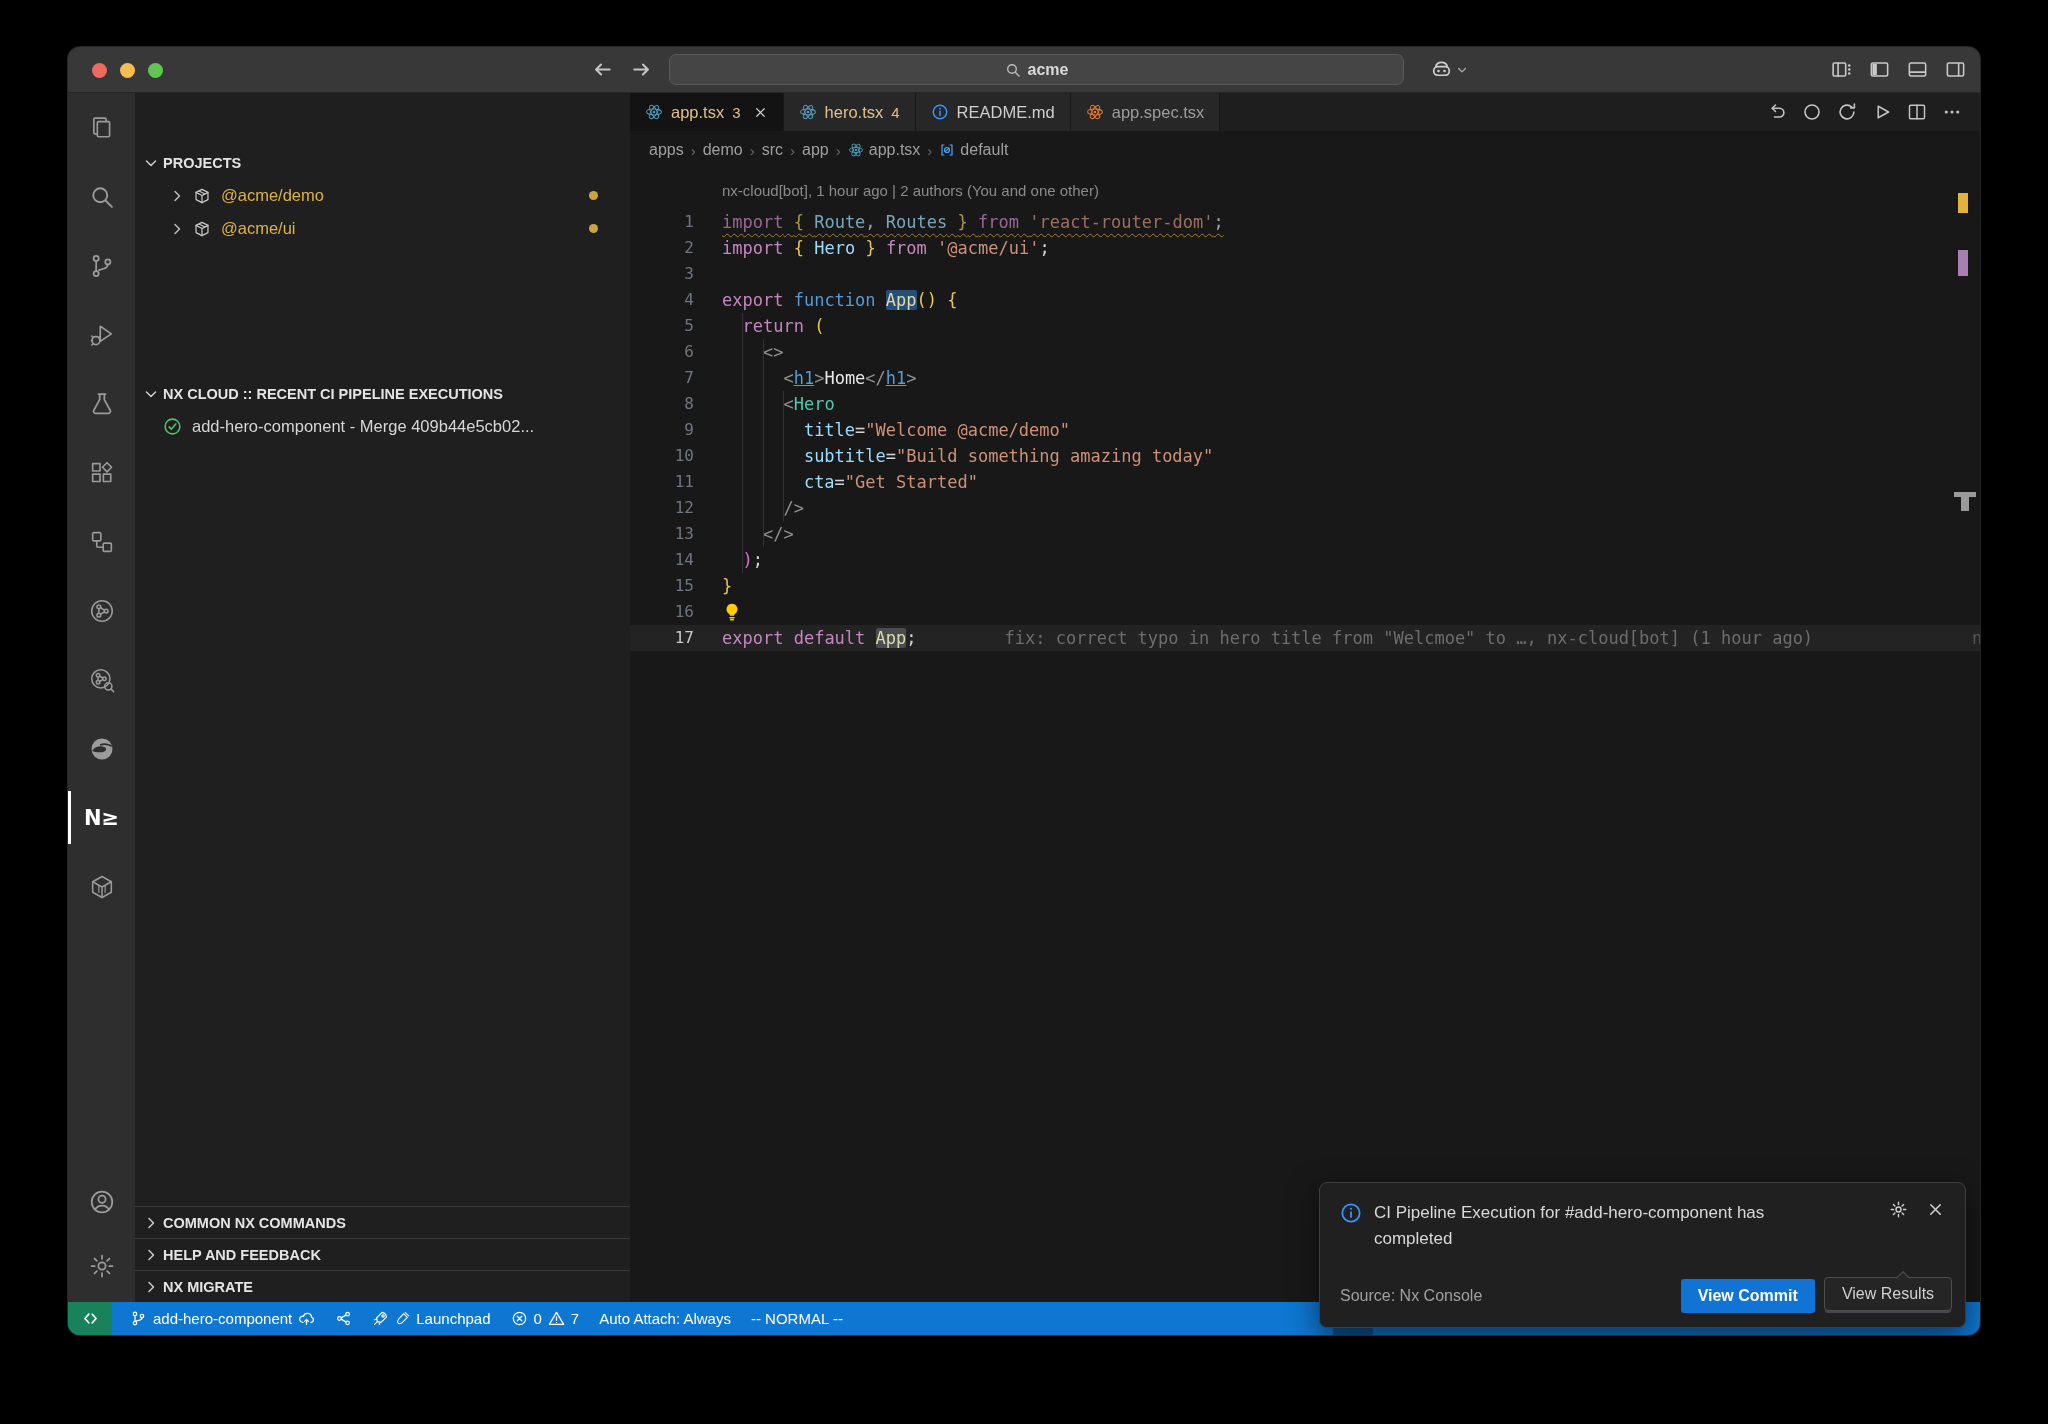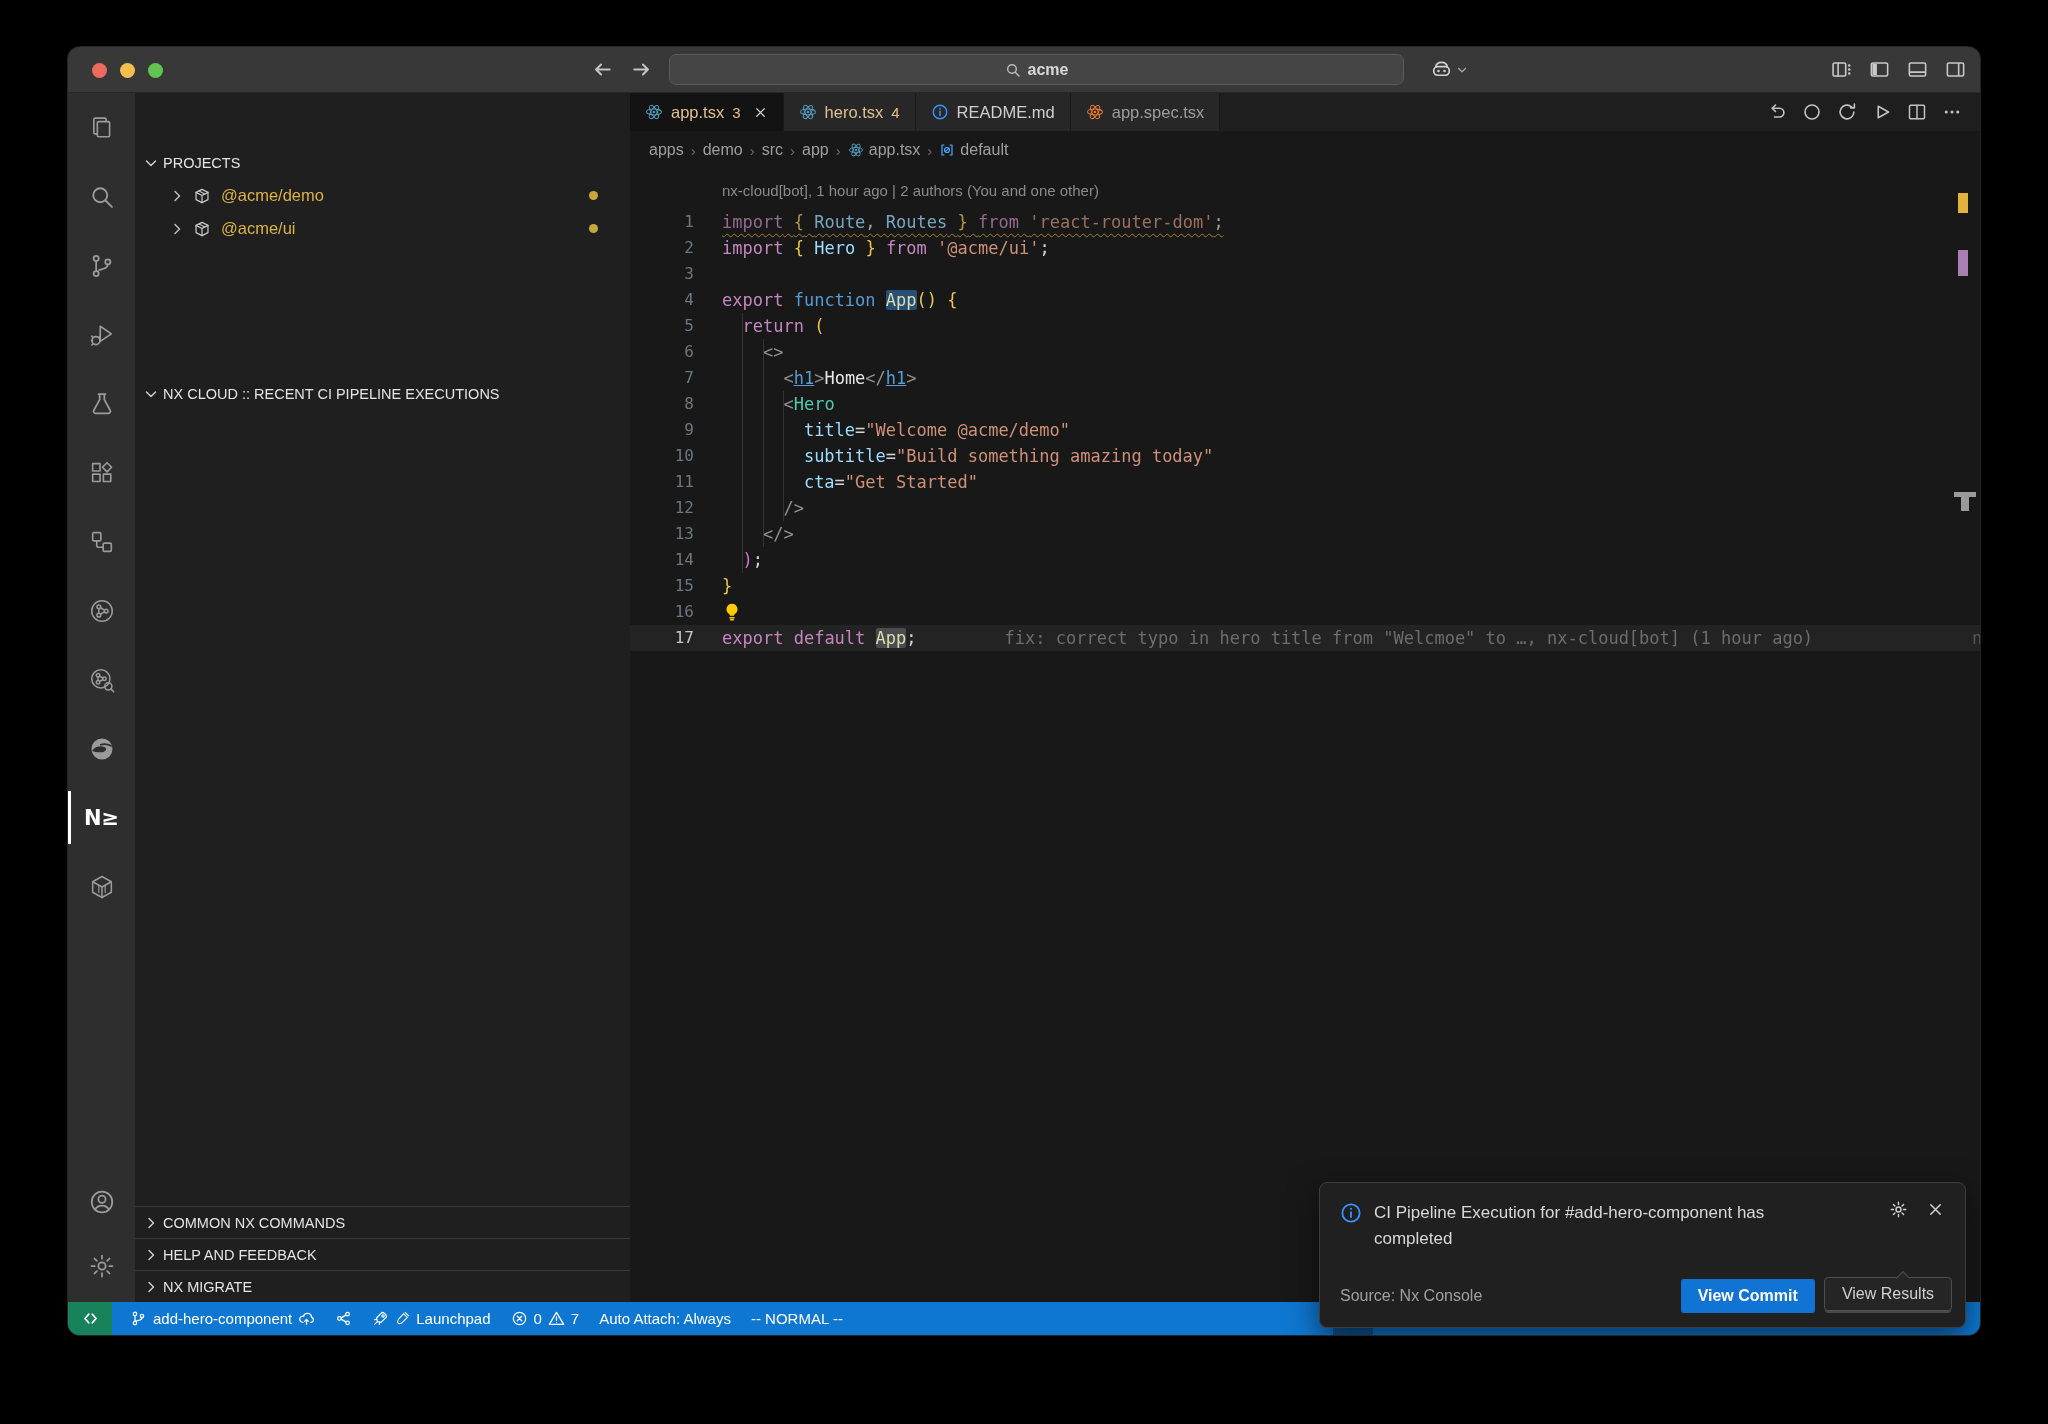--- a/index.html
+++ b/index.html
@@ -43,21 +43,21 @@
   .act-item.active::before { content:''; position:absolute; left:0; top:8px; bottom:8px; width:3px; background:#fff; }
   .nx-logo { font-weight:700; font-size:21px; letter-spacing:0; color:inherit; font-family:"DejaVu Sans", sans-serif; }
 
   
   .sidebar { position:relative; width:495px; background:#1f1f1f; color:#cccccc; }
   .sb-header { position:absolute; top:12px; left:0; right:0; height:32px; display:flex; align-items:center; }
   .sb-title { margin-left:26px; font-size:15px; color:#bdbdbd; letter-spacing:.4px; }
   .sb-more { position:absolute; right:22px; width:18px; height:18px; color:#c2c2c2; cursor:pointer; }
   .sb-sect { position:absolute; left:0; right:0; height:32px; display:flex; align-items:center; gap:4px; cursor:pointer; }
   .sb-sect .chev { width:16px; height:16px; margin-left:8px; color:#cccccc; flex:0 0 auto; }
-  .sb-sect .lbl { font-weight:400; font-size:14.5px; color:#e4e4e4; white-space:nowrap; }
+  .sb-sect .lbl { font-weight:700; font-size:14.5px; color:#e4e4e4; white-space:nowrap; }
   .tree-row { position:absolute; left:0; right:0; height:33px; display:flex; align-items:center; cursor:pointer; }
   .tree-row .chev { width:16px; height:16px; margin-left:34px; color:#bdbdbd; }
   .tree-row .cube { width:18px; height:18px; margin-left:8px; color:#c8c8c8; }
   .tree-row .plabel { margin-left:10px; font-size:16.5px; color:#ddb247; }
   .tree-row .dot { position:absolute; right:32px; width:9px; height:9px; border-radius:50%; background:#caa53d; }
   .ci-row { position:absolute; left:0; right:0; height:32px; display:flex; align-items:center; cursor:pointer; }
   .ci-row .ck { width:19px; height:19px; margin-left:28px; }
   .ci-row .cl { margin-left:10px; font-size:16.5px; color:#d6d6d6; white-space:nowrap; }
   .bottom-sect { border-top:1px solid #3c3c3c; }
 
@@ -396,20 +396,29 @@
       </div>
 
       <div class="sb-sect" style="top:285px">
         <span class="chev icon">
             <svg viewBox="0 0 16 16" fill="none" stroke="currentColor" stroke-width="1.5" stroke-linecap="round" stroke-linejoin="round">
               <path d="M3.5 6L8 10.5 12.5 6"></path>
             </svg>
           </span>
         <span class="lbl">NX CLOUD :: RECENT CI PIPELINE EXECUTIONS</span>
       </div>
+      <div class="ci-row" style="top:317px">
+        <span class="ck icon">
+            <svg viewBox="0 0 16 16" fill="none" stroke="#4EC36B" stroke-width="1.3" stroke-linecap="round" stroke-linejoin="round">
+              <circle cx="8" cy="8" r="6.2"></circle>
+              <path d="M5.2 8.3l1.9 1.9 3.7-4.4"></path>
+            </svg>
+          </span>
+        <span class="cl">add-hero-component - Merge 409b44e5cb02...</span>
+      </div>
 
       <div class="sb-sect bottom-sect" style="top:1113px">
         <span class="chev icon">
             <svg viewBox="0 0 16 16" fill="none" stroke="currentColor" stroke-width="1.5" stroke-linecap="round" stroke-linejoin="round">
               <path d="M6 3.5L10.5 8 6 12.5"></path>
             </svg>
           </span>
         <span class="lbl">COMMON NX COMMANDS</span>
       </div>
       <div class="sb-sect bottom-sect" style="top:1177px">

